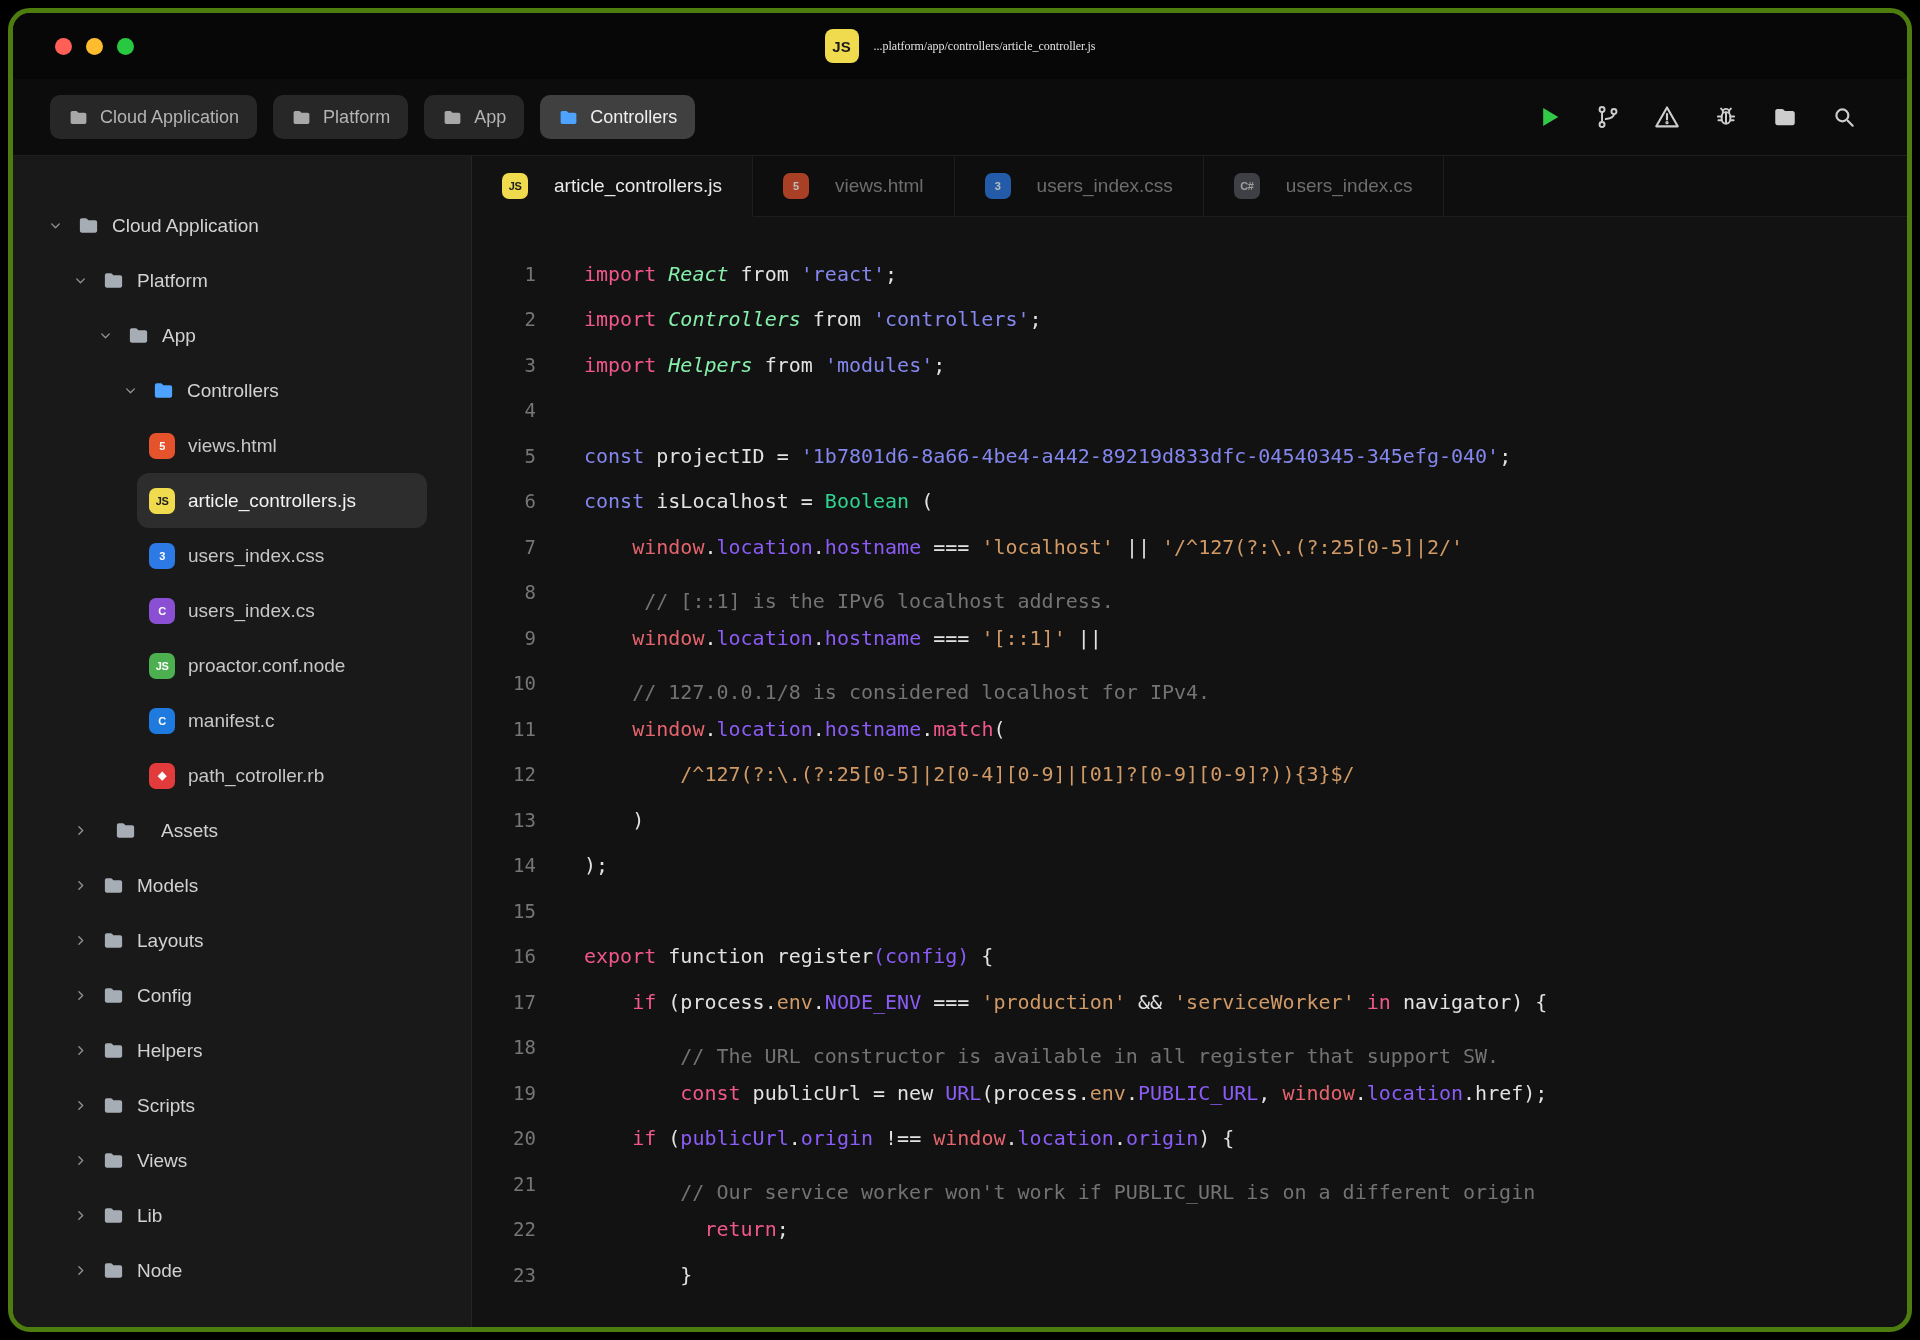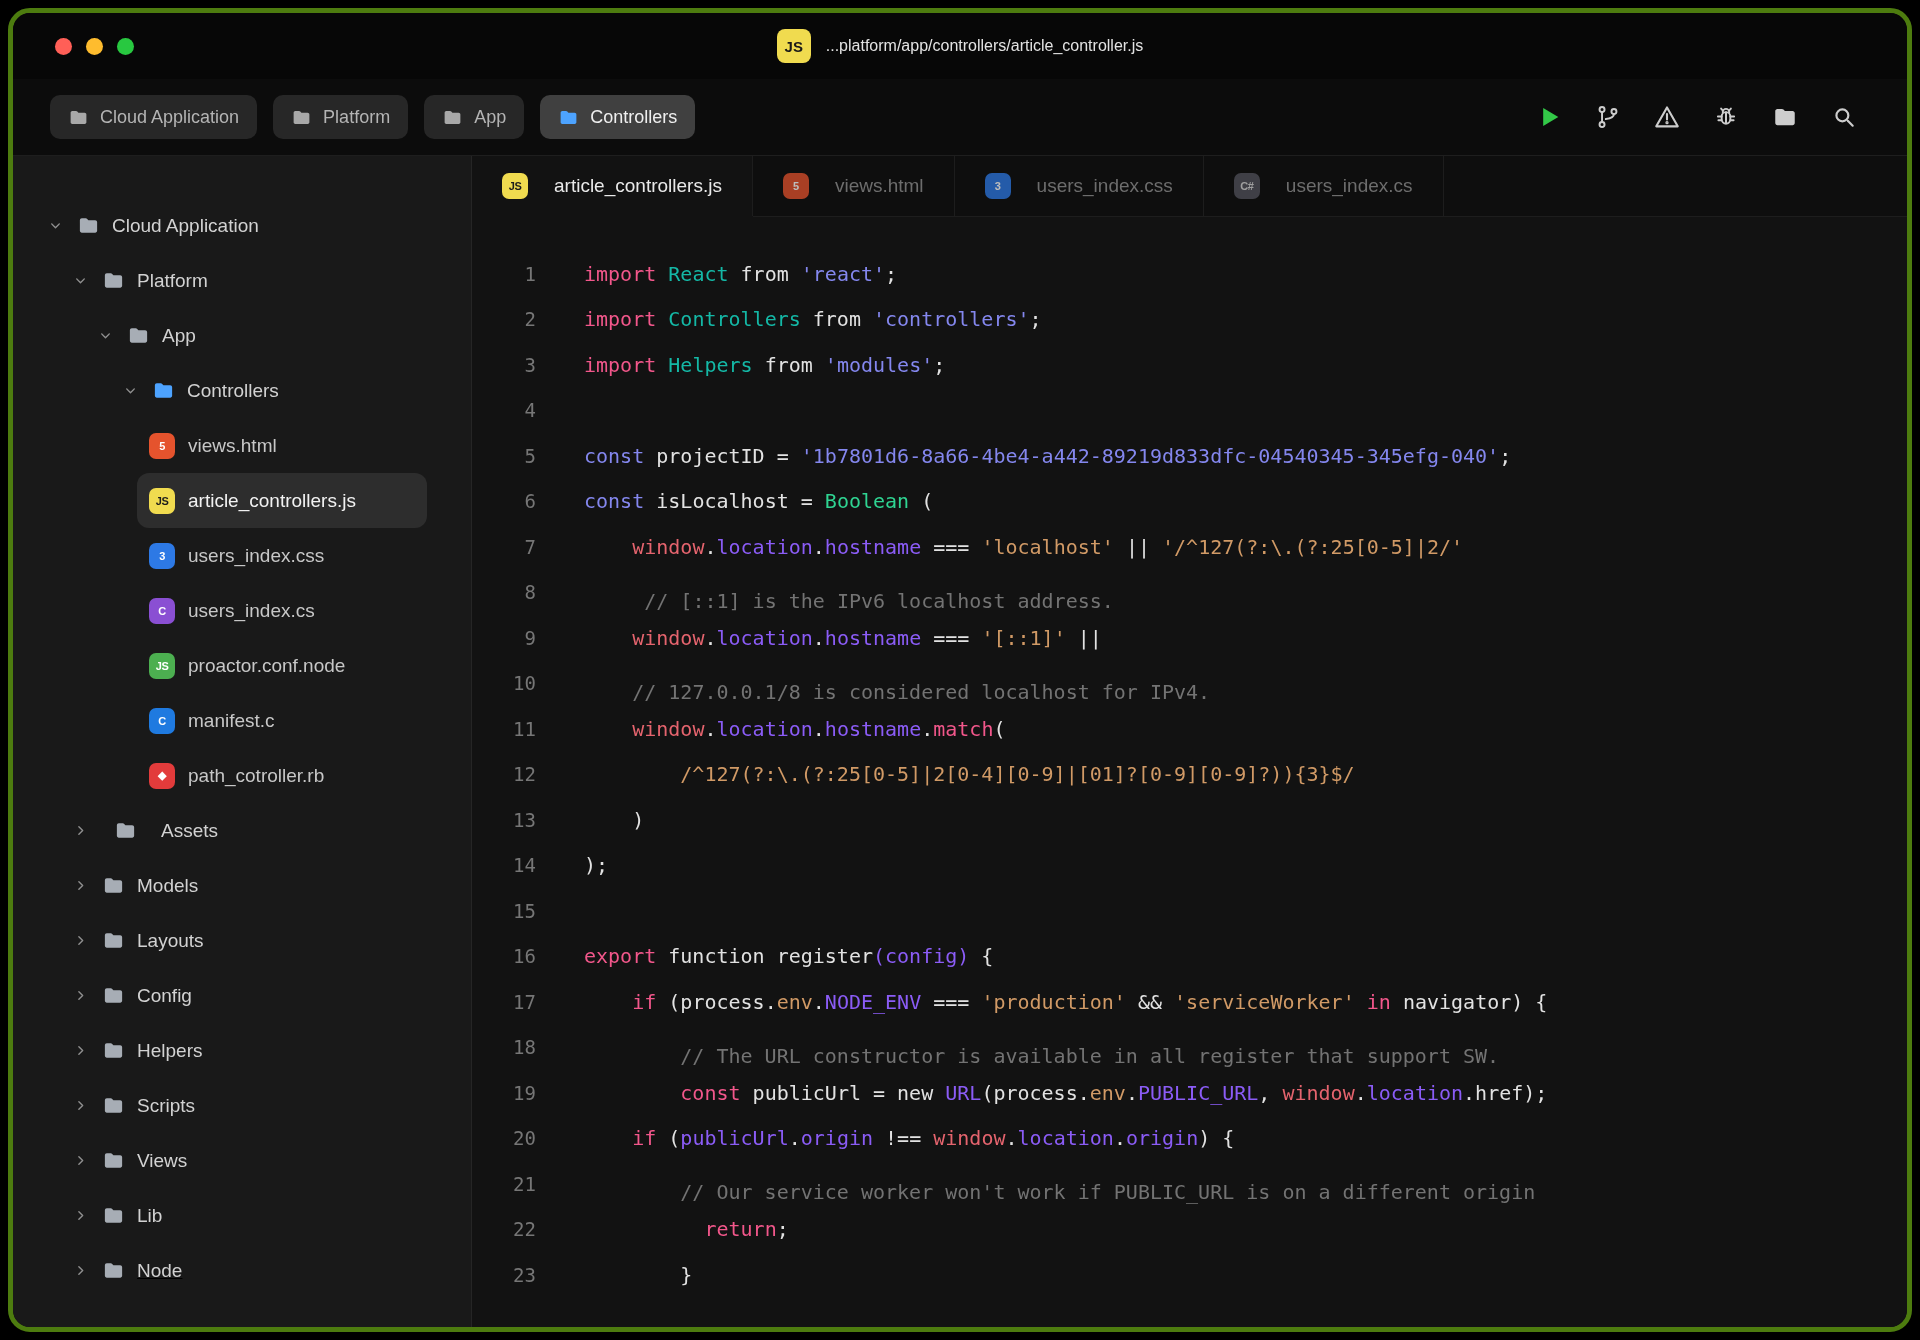--- a/index.html
+++ b/index.html
@@ -9,21 +9,21 @@
   
   .titlebar{height:66px;background:#070707;position:relative;display:flex;align-items:center;justify-content:center;flex-shrink:0;}
   .lights{position:absolute;left:42px;top:0;height:100%;display:flex;align-items:center;gap:14px;}
   .light{width:17px;height:17px;border-radius:50%;}
   .light.close{background:#ff5f57;}
   .light.min{background:#febc2e;}
   .light.zoom{background:#28c840;}
   .title-wrap{display:flex;align-items:center;gap:15px;}
   .js-badge{width:34px;height:34px;border-radius:8px;background:#f0db4f;color:#191919;font-weight:bold;
     font-size:15px;display:flex;align-items:center;justify-content:center;}
-  .title{color:#e3e3e3;font-size:16px;}
+  .title{color:#e3e3e3;font-size:12px;font-family:Liberation Serif, serif;}
   
   .toolbar{height:76px;background:#0c0c0c;border-bottom:1px solid #1e1e1e;display:flex;align-items:center;
     padding:0 48px 0 37px;flex-shrink:0;}
   .crumbs{display:flex;gap:16px;align-items:center;}
   .chip{display:flex;align-items:center;gap:11px;background:#272727;border-radius:10px;height:44px;padding:0 18px;}
   .chip .clabel{color:#b4b4b4;font-size:18px;}
   .chip.active{background:#404040;}
   .chip.active .clabel{color:#efefef;}
   .actions{margin-left:auto;display:flex;align-items:center;gap:29px;}
   .abtn{width:30px;height:30px;display:flex;align-items:center;justify-content:center;cursor:pointer;}
@@ -49,21 +49,21 @@
   .tab:not(.active) .fticon{opacity:.72;}
   .tab.active{background:#121212;box-shadow:0 1px 0 #121212;}
   .tab.active .tlabel{color:#eaeaea;}
   
   .code{flex:1;padding-top:34px;overflow:hidden;font-family:"DejaVu Sans Mono",monospace;font-size:20px;}
   .cline{display:flex;height:45.5px;align-items:center;white-space:pre;}
   .ln{width:64px;text-align:right;margin-right:48px;flex-shrink:0;color:#767676;font-size:19px;}
   .tok-kw{color:#f2578b;}
   .tok-w{color:#e2e2e2;}
   .tok-violet{color:#8487ee;}
-  .tok-purple{color:#14b8a6;}
+  .tok-purple{color:#86efac;font-style:italic;}
   .tok-blue{color:#8b5cf6;}
   .tok-green{color:#2fd492;}
   .tok-orange{color:#d19a66;}
   .tok-cmt{color:#737373;margin-top:17px;}
   .tok-wnd{color:#e5646e;}
 </style>
 </head>
 <body>
 
 <div class="window">
@@ -371,21 +371,21 @@
               </svg>
             </span>
           </span>
           <span class="fold">
             <svg width="23" height="23" viewBox="0 0 24 24">
               <path fill="#a7adb5" d="M3 6.5C3 5.4 3.9 4.5 5 4.5h4.2c.53 0 1.04.21 1.41.59l1.3 1.41H19c1.1 0 2 .9 2 2V17.5c0 1.1-.9 2-2 2H5c-1.1 0-2-.9-2-2z"></path>
             </svg>
           </span>
           <span class="label">Lib</span>
         </div>
-        <div class="trow" style="margin-left: 49px; text-decoration: underline;">
+        <div class="trow" style="margin-left: 49px;">
           <span class="chevbox">
             <span class="chev">
               <svg width="13" height="13" viewBox="0 0 24 24" fill="none" stroke="#8f8f8f" stroke-width="2.6" stroke-linecap="round" stroke-linejoin="round">
                 <path d="m9 5 7 7-7 7"></path>
               </svg>
             </span>
           </span>
           <span class="fold">
             <svg width="23" height="23" viewBox="0 0 24 24">
               <path fill="#a7adb5" d="M3 6.5C3 5.4 3.9 4.5 5 4.5h4.2c.53 0 1.04.21 1.41.59l1.3 1.41H19c1.1 0 2 .9 2 2V17.5c0 1.1-.9 2-2 2H5c-1.1 0-2-.9-2-2z"></path>

